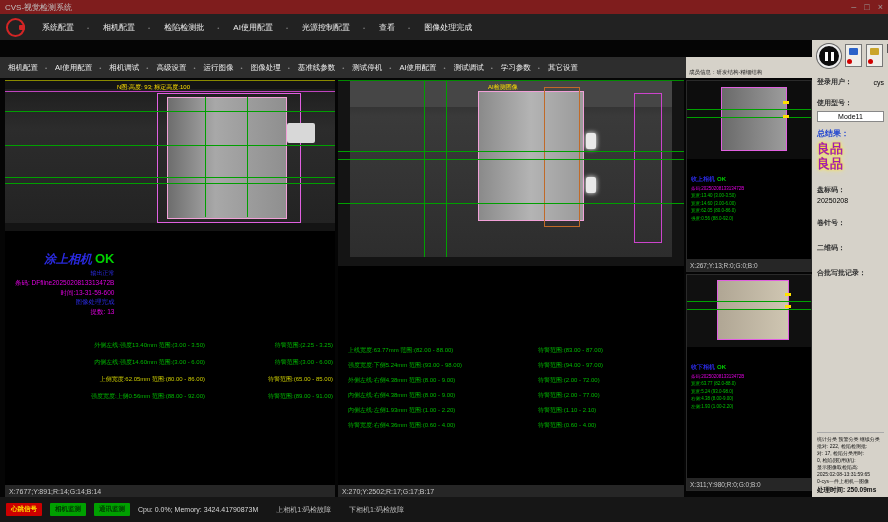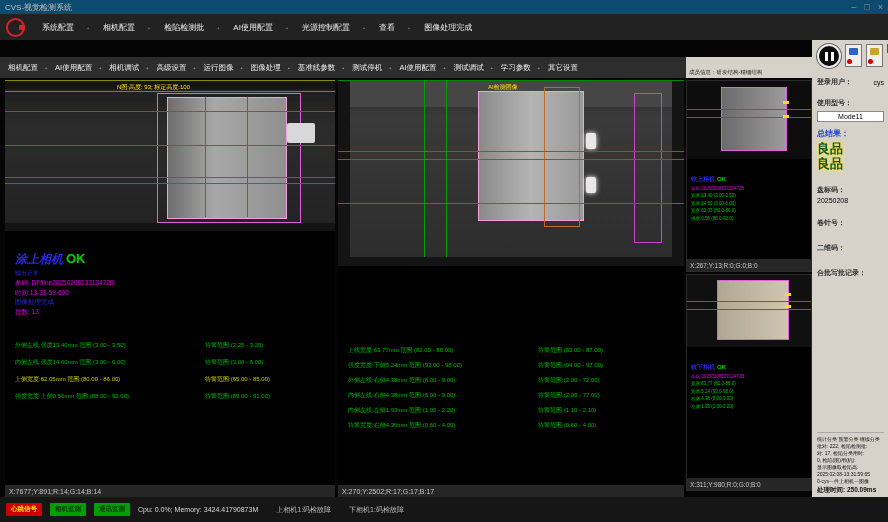--- a/index.html
+++ b/index.html
@@ -1,20 +1,20 @@
 <!DOCTYPE html>
 <html><head>
 <meta charset="utf-8">
 <style>
   html,body{margin:0;padding:0;background:#000;}
   body{font-family:"Liberation Sans","DejaVu Sans",sans-serif;}
   .app{position:relative;width:888px;height:522px;background:#050505;overflow:hidden;}
 
   
-  .titlebar{position:absolute;left:0;top:0;width:888px;height:14px;background:#0c4a6e;color:#c0c0c0;
+  .titlebar{position:absolute;left:0;top:0;width:888px;height:14px;background:#7f1d1d;color:#c0c0c0;
     font-size:8px;display:flex;align-items:center;padding:0 5px;box-sizing:border-box;text-align:right;}
   .win-controls{margin-left:auto;display:flex;gap:8px;color:#9a9a9a;font-size:9px;line-height:9px;}
   .win-controls span{cursor:pointer;}
 
   
   .menubar{position:absolute;left:0;top:14px;width:888px;height:26px;background:#222;display:flex;
     align-items:center;gap:0;padding:0 6px;box-sizing:border-box;}
   .logo{width:15px;height:15px;border:2px solid #d32525;border-radius:50%;display:inline-block;position:relative;margin-right:10px;flex:none;}
   .logo::after{content:"";position:absolute;right:-2px;top:5px;width:6px;height:5px;background:#d32525;border-radius:1px;}
   .menu-item{color:#eee;font-size:8px;padding:0 7px;cursor:pointer;white-space:nowrap;}
@@ -29,21 +29,21 @@
   
   .toolbar{position:absolute;left:0;top:57px;width:686px;height:21px;background:#2d2d2d;display:flex;align-items:center;padding:0 4px;box-sizing:border-box;}
   .tool-item{color:#eee;font-size:7.5px;padding:0 4px;cursor:pointer;white-space:nowrap;}
   .tool-item::after{content:"•";color:#888;font-size:6px;margin-left:7px;}
   .tool-item:last-child::after{content:"";}
   .infostrip{position:absolute;left:686px;top:57px;width:126px;height:21px;background:#d6d2c9;display:flex;align-items:flex-end;padding:0 3px 2px 3px;box-sizing:border-box;}
   .infostrip span{font-size:5.5px;color:#222;}
 
   
   .view{position:absolute;background:#000;}
-  .left-view{left:5px;top:80px;width:330px;height:417px;border-top:1px solid #8a8a00;}
+  .left-view{left:5px;top:80px;width:330px;height:417px;border-top:1px solid #8a8a00;text-align:right;}
   .center-view{left:338px;top:80px;width:346px;height:417px;border-top:1px solid #008a00;}
   .photo{position:relative;width:100%;overflow:hidden;background:#141414;}
   .left-view .photo{height:150px;}
   .center-view .photo{height:185px;}
   .shape{position:absolute;}
   .hline{position:absolute;left:0;width:100%;height:1px;background:#00a000;}
   .vline{position:absolute;width:1px;background:#00a000;}
   .photo-label{position:absolute;font-size:6px;color:#ffe000;white-space:nowrap;}
 
   
@@ -109,21 +109,21 @@
   .cam-glyph{position:absolute;left:3px;top:3px;width:9px;height:7px;background:#2a62c9;border-radius:1px;}
   .img-glyph{position:absolute;left:3px;top:3px;width:9px;height:7px;background:#caa52a;border-radius:1px;}
   .red-dot{position:absolute;left:1px;bottom:2px;width:5px;height:5px;background:#d00000;border-radius:50%;}
   .mini-win{width:9px;height:7px;border:1px solid #555;background:#cfcdc6;margin-left:auto;cursor:pointer;}
   .rp-row{display:flex;justify-content:space-between;align-items:center;margin-top:3px;}
   .rp-label{font-size:7px;font-weight:bold;color:#333;}
   .rp-value{font-size:7px;color:#000;}
   .model-box{background:#fff;border:1px solid #888;font-size:7px;color:#000;text-align:center;padding:1px 2px;margin-top:2px;cursor:pointer;}
   .total-label{font-size:8px;font-weight:bold;color:#1a3fd0;margin-top:6px;}
   .result-glow{margin-top:2px;}
-  .glow-line{font-size:13px;font-weight:bold;color:#14532d;text-shadow:0 0 3px #ffe400,0 0 6px #ffec70;line-height:15px;}
+  .glow-line{font-size:13px;font-weight:bold;color:#a21caf;text-shadow:0 0 3px #ffe400,0 0 6px #ffec70;line-height:15px;}
   .rp-block{margin-top:7px;}
   .rp-code-value{font-size:7px;color:#000;margin-top:1px;}
   .rp-stats{margin-top:auto;border-top:1px solid #aaa;padding-top:3px;}
   .stat-line{font-size:5px;color:#111;line-height:7px;display:block;white-space:nowrap;overflow:hidden;}
   .stat-line.big{font-size:6.5px;font-weight:bold;line-height:9px;}
 
   
   .statusbar{position:absolute;left:0;top:497px;width:888px;height:25px;background:#161616;display:flex;align-items:center;
     padding:0 6px;box-sizing:border-box;gap:8px;}
   .badge{font-size:6.5px;font-weight:bold;padding:2px 5px;border-radius:1px;flex:none;}

